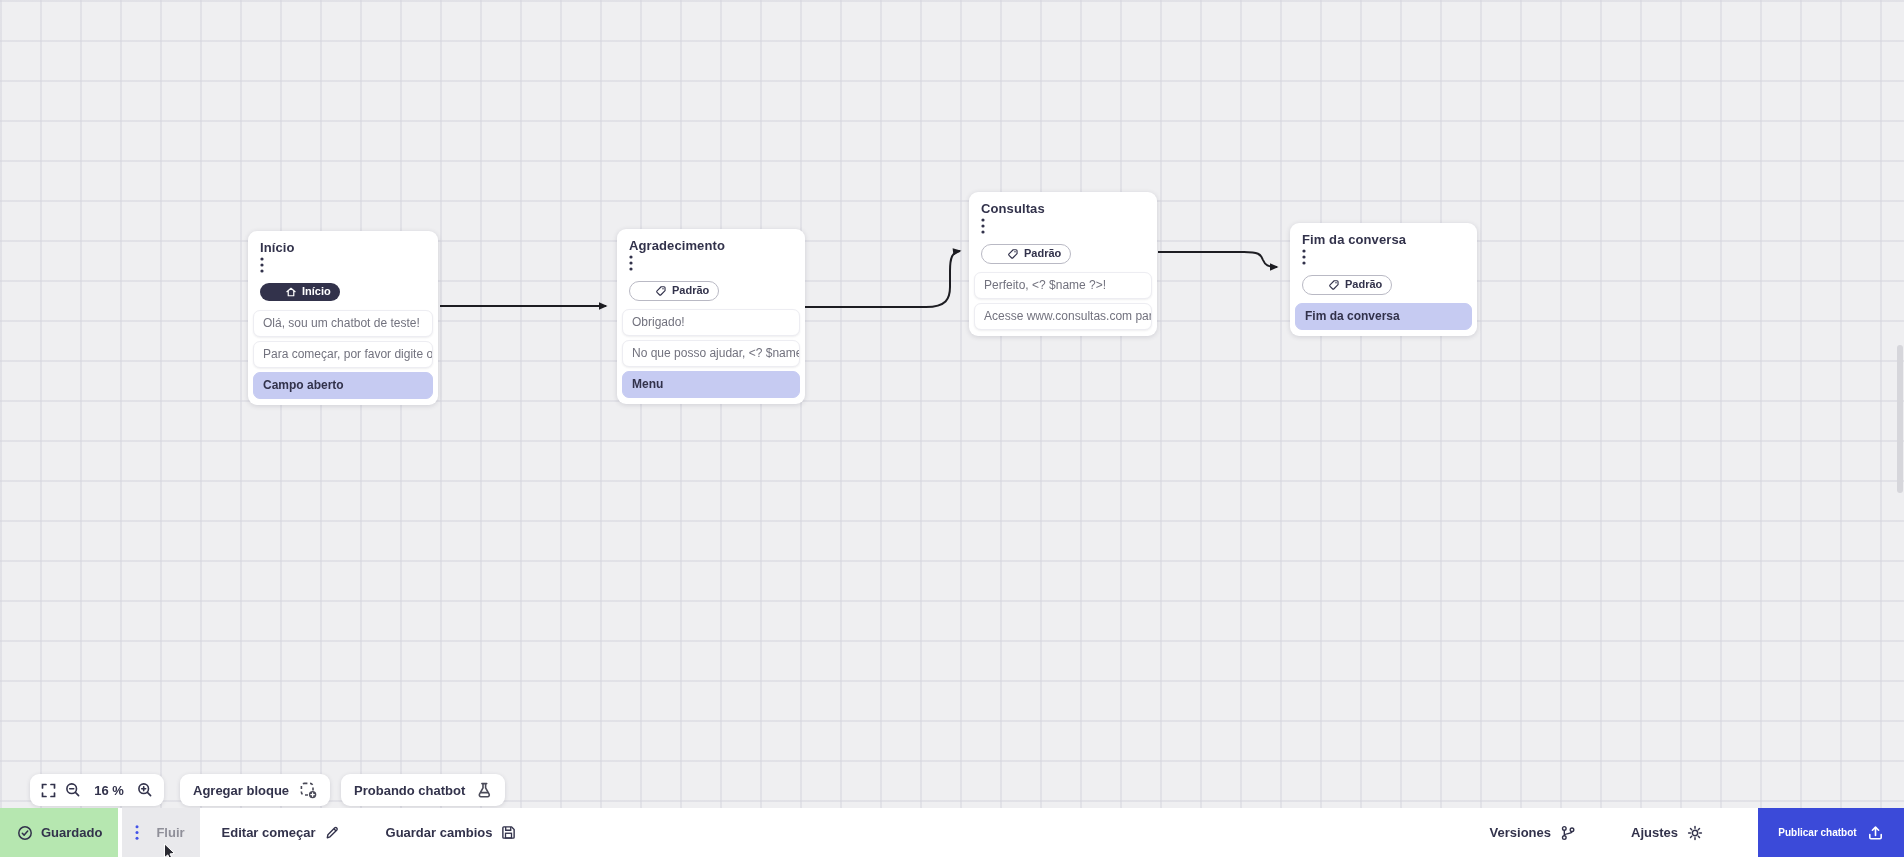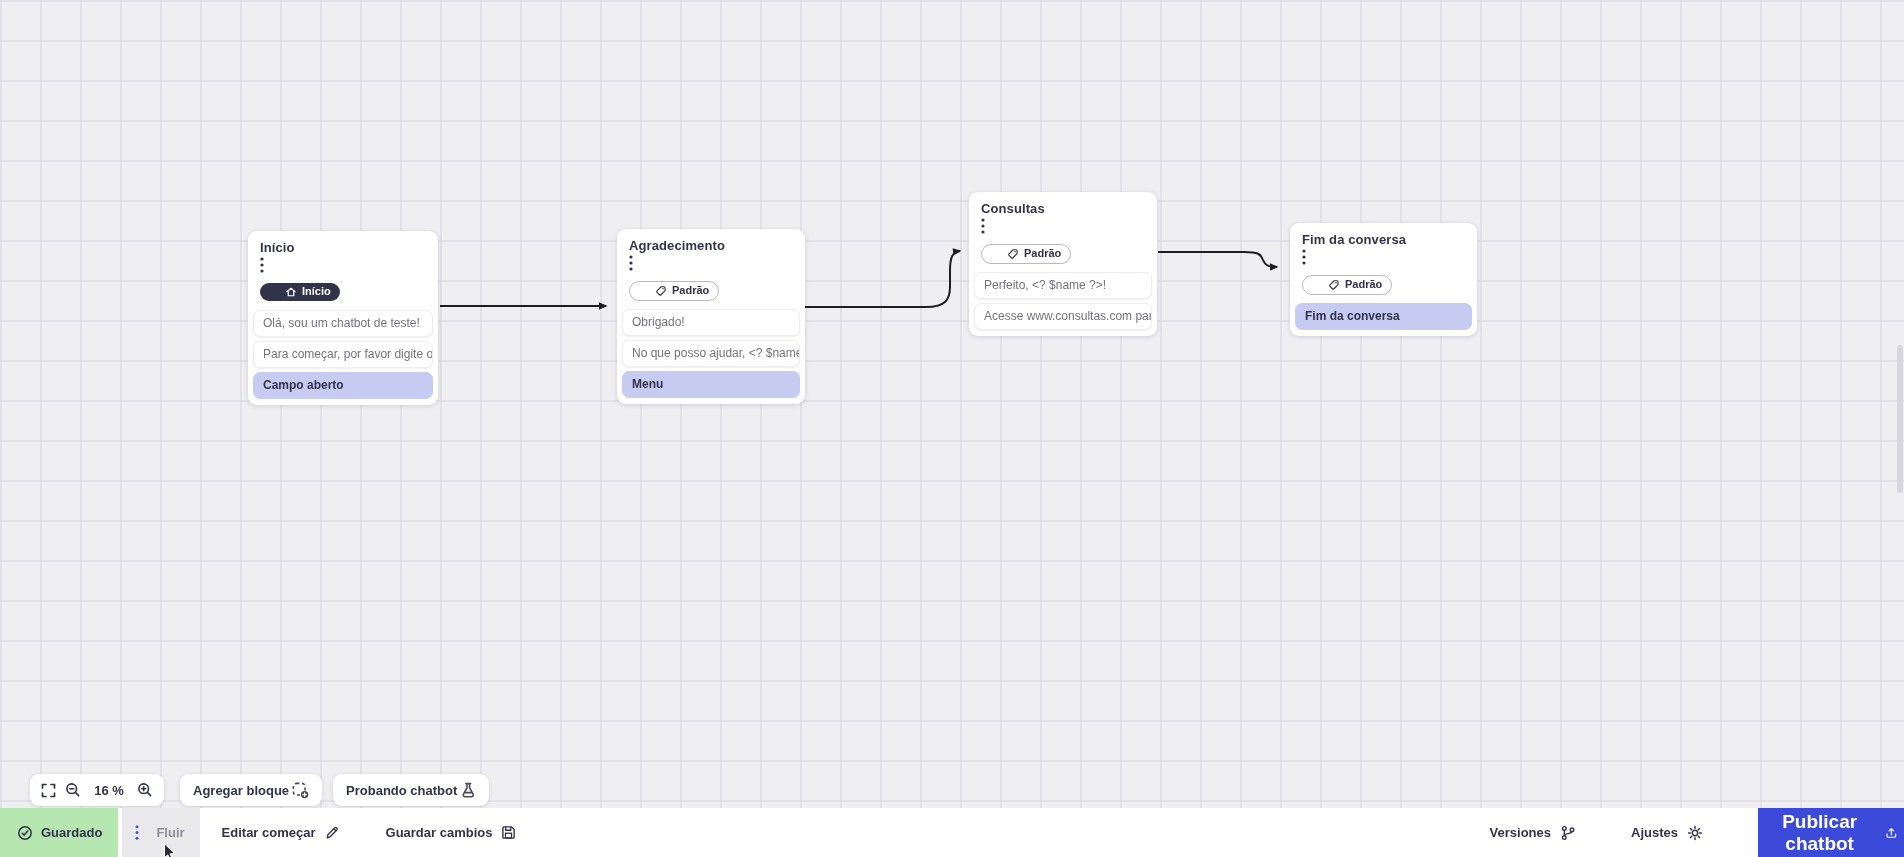--- a/index.html
+++ b/index.html
@@ -48,21 +48,21 @@
   }
 
   
   .canvas-controls{position:absolute;left:30px;top:774px;display:flex;align-items:center;}
   .ctrl{
     background:#fff;border-radius:9px;height:32px;display:flex;align-items:center;
     box-shadow:0 1px 4px rgba(45,45,70,.15);color:#32324b;
     font-size:13px;font-weight:700;
   }
   .ctrl.zoom{padding:0 11px;gap:9px;}
-  .ctrl.btn{padding:0 13px;gap:3px;cursor:pointer;}
+  .ctrl.btn{padding:0 13px;gap:11px;cursor:pointer;}
   .ctrl .ico{display:flex;align-items:center;cursor:pointer;}
   .ctrl.add{margin-left:16px;}
   .ctrl.test{margin-left:11px;}
   .zoom-val{min-width:38px;text-align:center;}
 
   
   .hscroll-track{position:absolute;left:607px;top:817px;width:716px;height:6px;border-radius:3px;background:#e7e7eb;}
   .hscroll-thumb{position:absolute;left:0;top:0;width:678px;height:6px;border-radius:3px;background:#d2d2d8;cursor:pointer;}
   .vscroll-thumb{position:absolute;right:1px;top:345px;width:6px;height:148px;border-radius:3px;background:#d6d6db;cursor:pointer;}
 
@@ -76,21 +76,21 @@
   .flow-tab{background:#e9e9ec;display:flex;align-items:center;gap:17px;padding:0 15px 0 13px;margin-left:4px;cursor:pointer;}
   .flow-tab .label{color:#8f8f99;font-weight:700;}
   .bar-btn{display:flex;align-items:center;gap:9px;font-weight:700;color:#32324b;cursor:pointer;padding:0 4px;}
   .bar-btn.edit{margin-left:18px;}
   .bar-btn.save{margin-left:38px;}
   .bar-right{margin-left:auto;display:flex;align-items:stretch;gap:27px;}
   .bar-right .bar-btn{padding:0 14px;}
   .bar-btn.settings{margin-right:14px;}
   .publish-btn{
     background:#3b4ad9;color:#fff;display:flex;align-items:center;justify-content:center;
-    gap:10px;width:146px;font-weight:700;font-size:19px;cursor:pointer;border:none;
+    gap:10px;width:146px;font-weight:700;font-size:10px;cursor:pointer;border:none;
   }
   .cursor{position:absolute;left:163px;top:843px;pointer-events:none;z-index:50;}
 </style>
 </head>
 <body>
 
 <div class="canvas">
 
   <svg class="connectors" width="1904" height="826">
     <defs>

